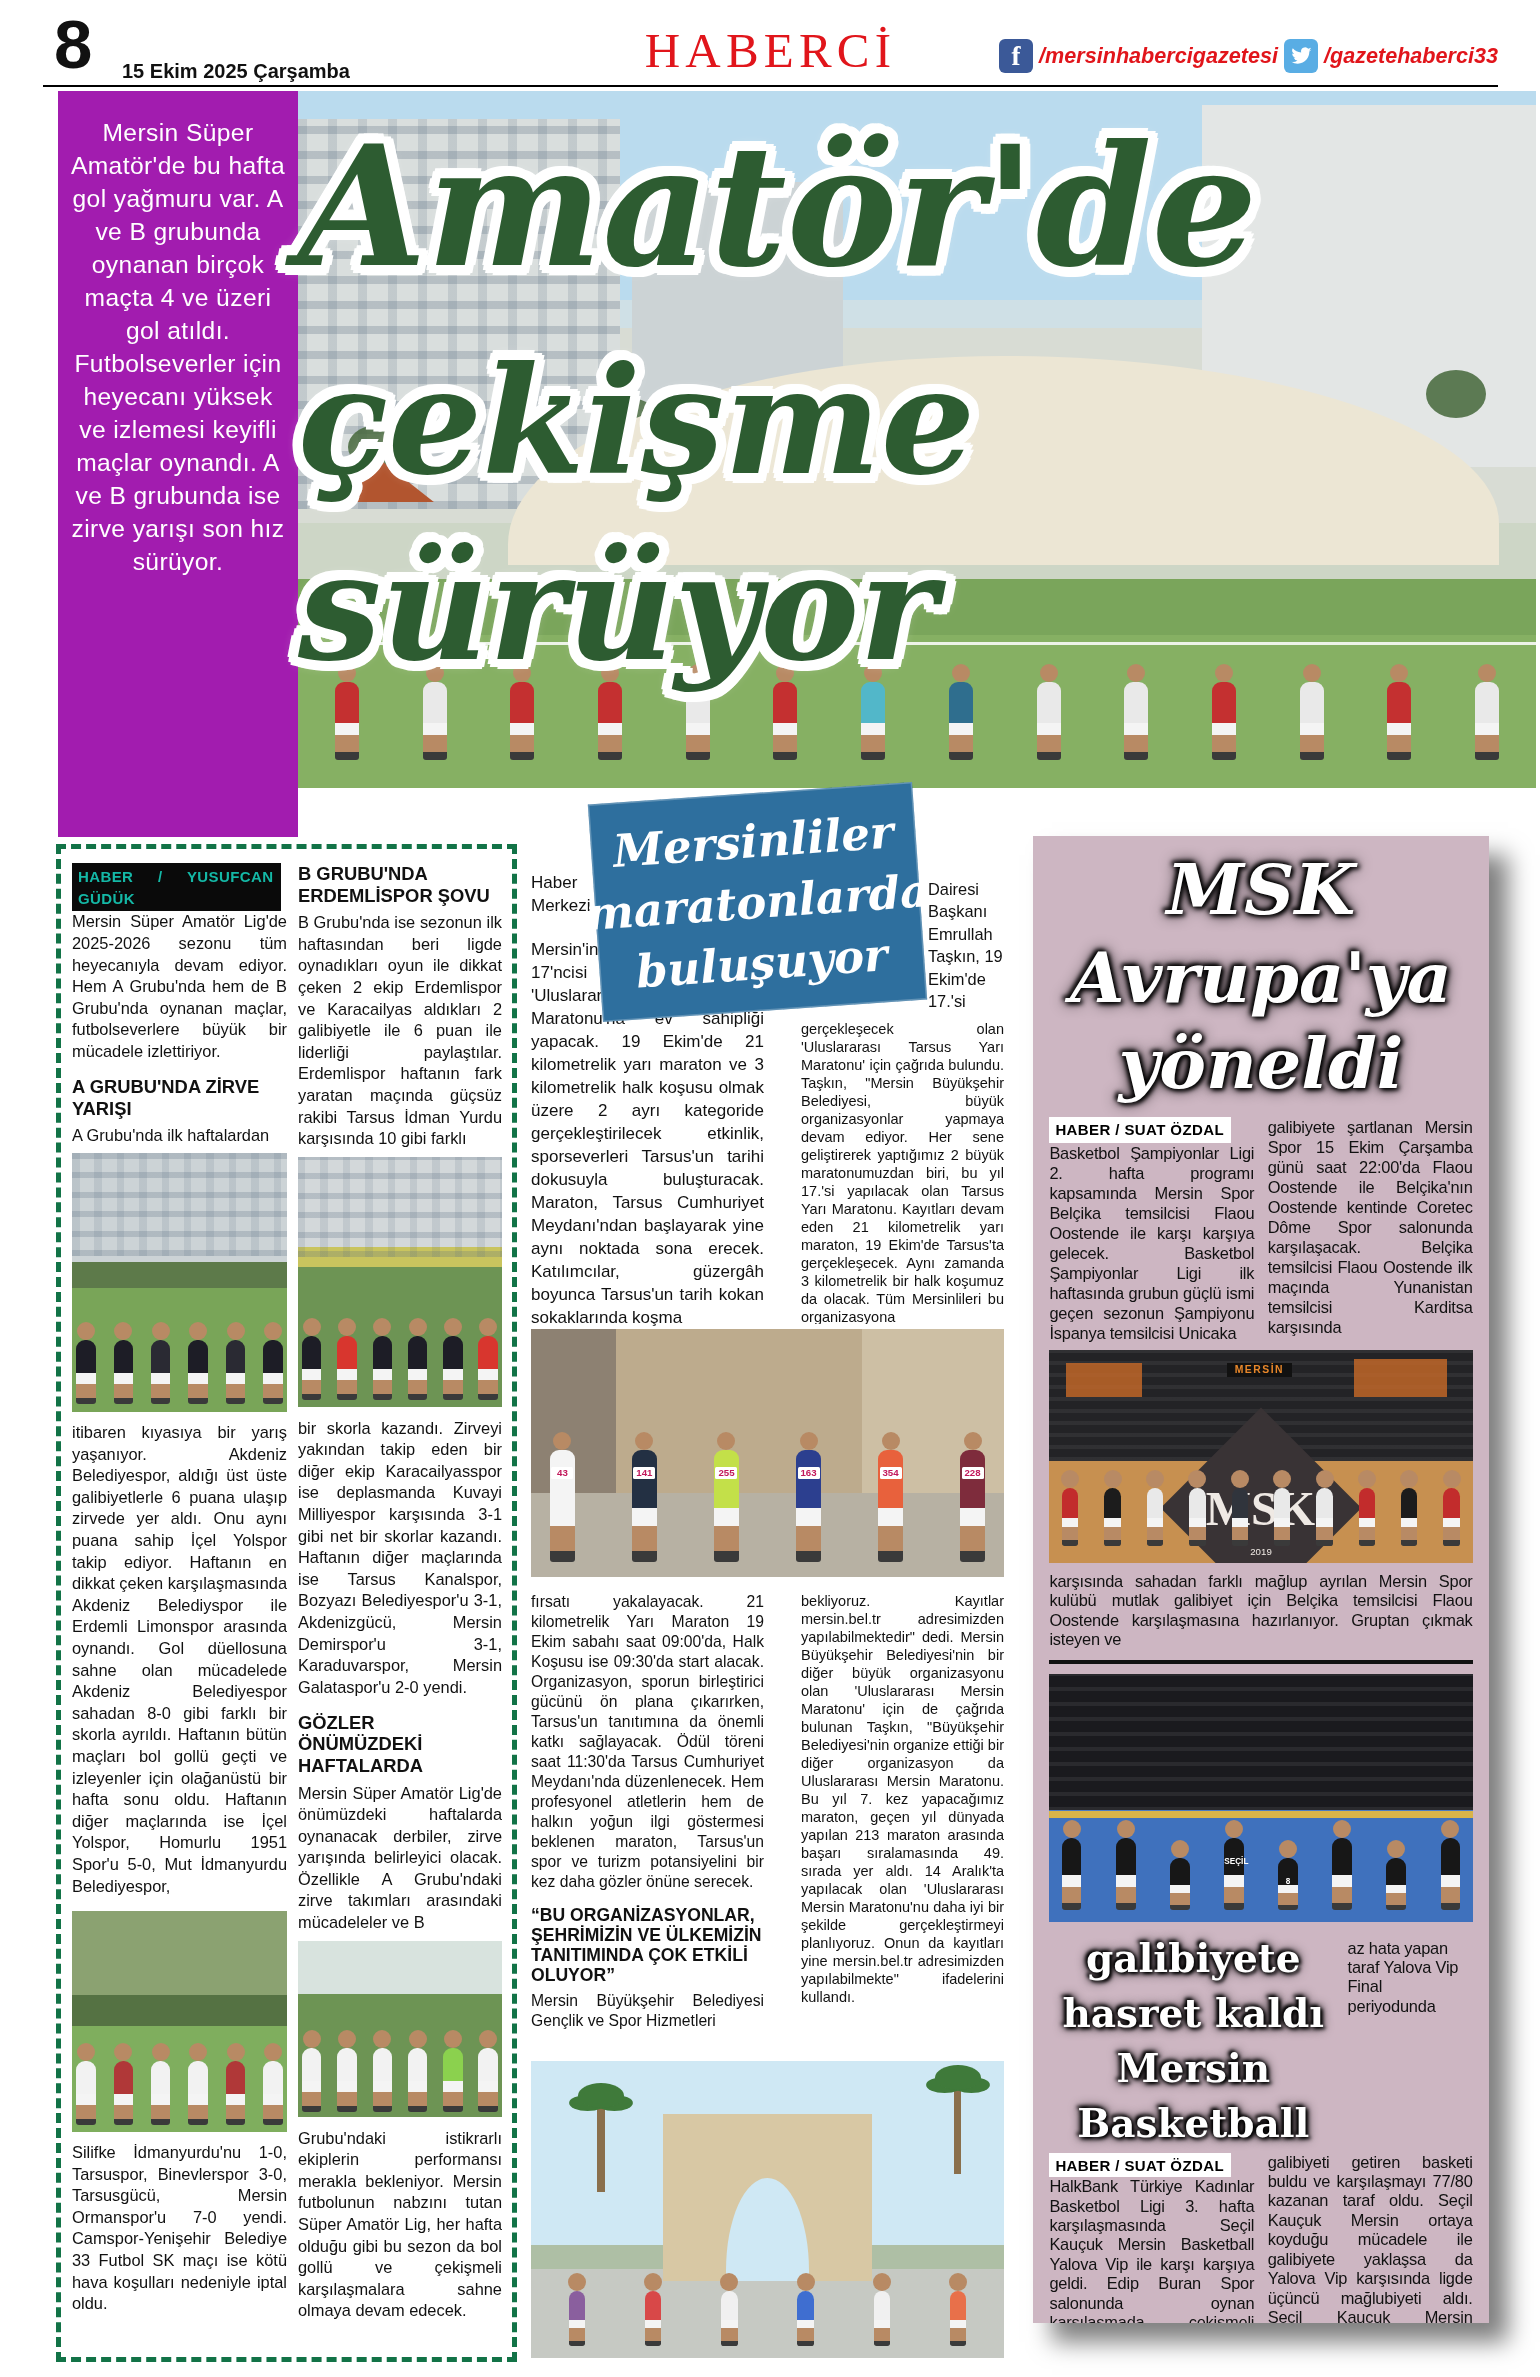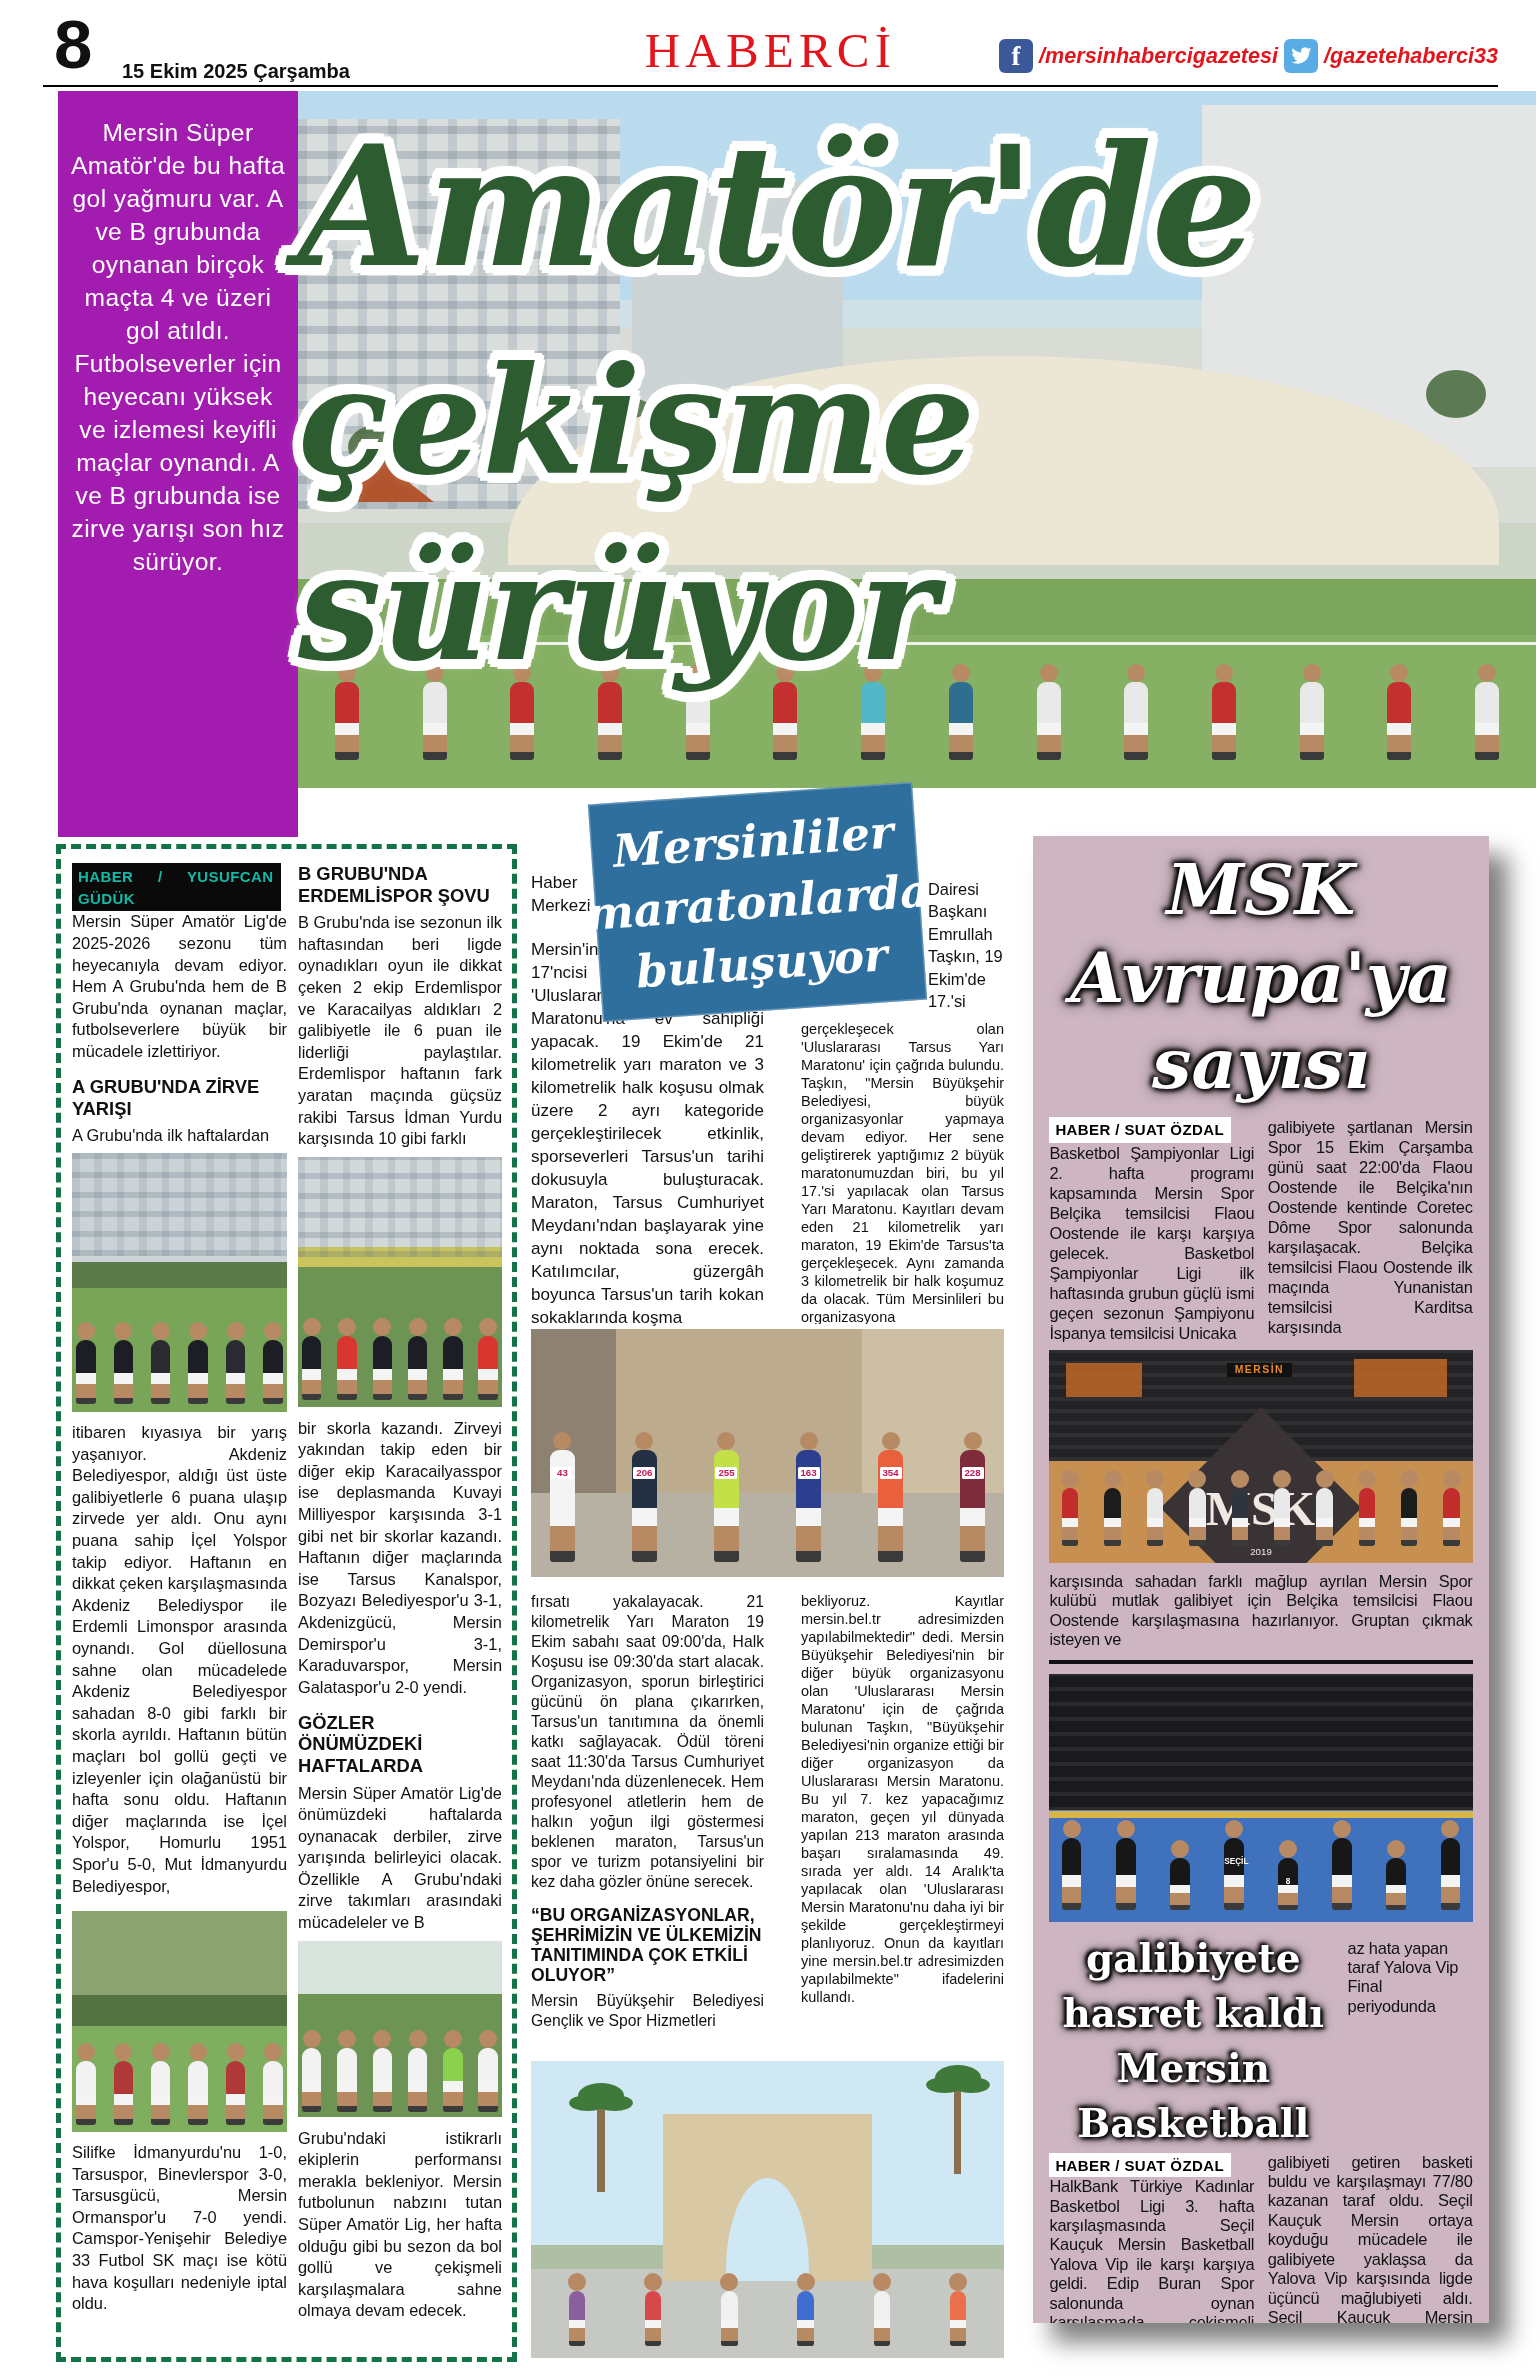--- a/index.html
+++ b/index.html
@@ -285,21 +285,21 @@
     <p data-interactable="false">gerçekleşecek olan 'Uluslararası Tarsus Yarı Maratonu' için çağrıda bulundu. Taşkın, "Mersin Büyükşehir Belediyesi, büyük organizasyonlar yapmaya devam ediyor. Her sene geliştirerek yaptığımız 2 büyük maratonumuzdan biri, bu yıl 17.'si yapılacak olan Tarsus Yarı Maratonu. Kayıtları devam eden 21 kilometrelik yarı maraton, 19 Ekim'de Tarsus'ta gerçekleşecek. Aynı zamanda 3 kilometrelik bir halk koşumuz da olacak. Tüm Mersinlileri bu organizasyona</p>
   </div>
 
   <div class="marathon-photo" data-interactable="false">
     <div class="street" data-interactable="false"></div>
     <div class="players-row" data-interactable="false">
       <span class="fig" style="--kit:#f4f4f4" data-interactable="false">
           <span class="bib" data-interactable="false">43</span>
         </span>
       <span class="fig" style="--kit:#233043" data-interactable="false">
-          <span class="bib" data-interactable="false">206</span>
+          <span class="bib" data-interactable="false">141</span>
         </span>
       <span class="fig" style="--kit:#c3e049" data-interactable="false">
           <span class="bib" data-interactable="false">255</span>
         </span>
       <span class="fig" style="--kit:#2c3f8f" data-interactable="false">
           <span class="bib" data-interactable="false">163</span>
         </span>
       <span class="fig" style="--kit:#e8613c" data-interactable="false">
           <span class="bib" data-interactable="false">354</span>
         </span>
@@ -330,21 +330,21 @@
       <span class="fig" style="--kit:#f0f0f0" data-interactable="false"></span>
       <span class="fig" style="--kit:#3f6ed0" data-interactable="false"></span>
       <span class="fig" style="--kit:#f0f0f0" data-interactable="false"></span>
       <span class="fig" style="--kit:#e8704a" data-interactable="false"></span>
     </div>
   </div>
 
   <div class="msk-panel" data-interactable="false">
     <div class="msk-title" data-interactable="false">
       <div class="t1" data-interactable="false">MSK Avrupa'ya</div>
-      <div class="t2" data-interactable="false">sayısı</div>
+      <div class="t2" data-interactable="false">yöneldi</div>
     </div>
     <div class="msk-cols msk-byline-row" data-interactable="false">
       <div data-interactable="false">
         <p data-interactable="false"><span class="byline light" data-interactable="false">HABER / SUAT ÖZDAL</span><span data-interactable="false">Basketbol Şampiyonlar Ligi 2. hafta programı kapsamında Mersin Spor Belçika temsilcisi Flaou Oostende ile karşı karşıya gelecek. Basketbol Şampiyonlar Ligi ilk haftasında grubun güçlü ismi geçen sezonun Şampiyonu İspanya temsilcisi Unicaka</span></p>
       </div>
       <div data-interactable="false">
         <p data-interactable="false">galibiyete şartlanan Mersin Spor 15 Ekim Çarşamba günü saat 22:00'da Flaou Oostende ile Belçika'nın Oostende kentinde Coretec Dôme Spor salonunda karşılaşacak. Belçika temsilcisi Flaou Oostende ilk maçında Yunanistan temsilcisi Karditsa karşısında</p>
       </div>
     </div>
     <div class="arena-photo" data-interactable="false">

